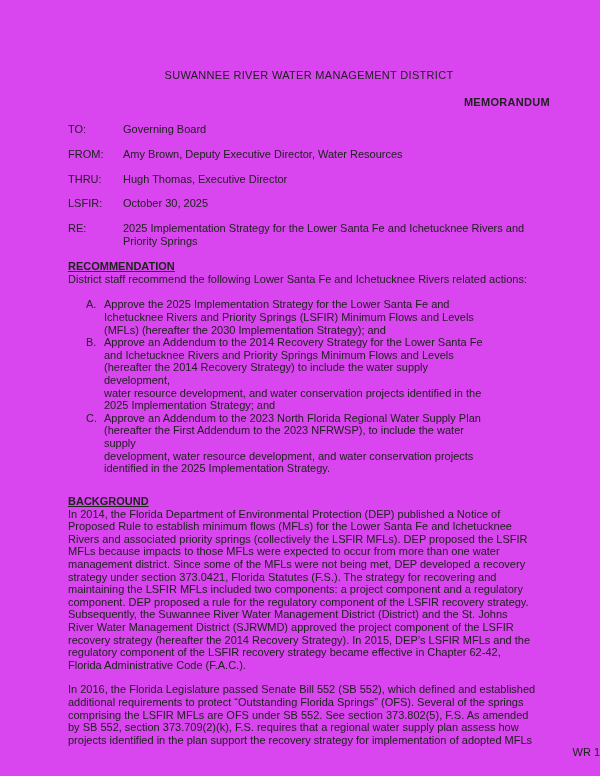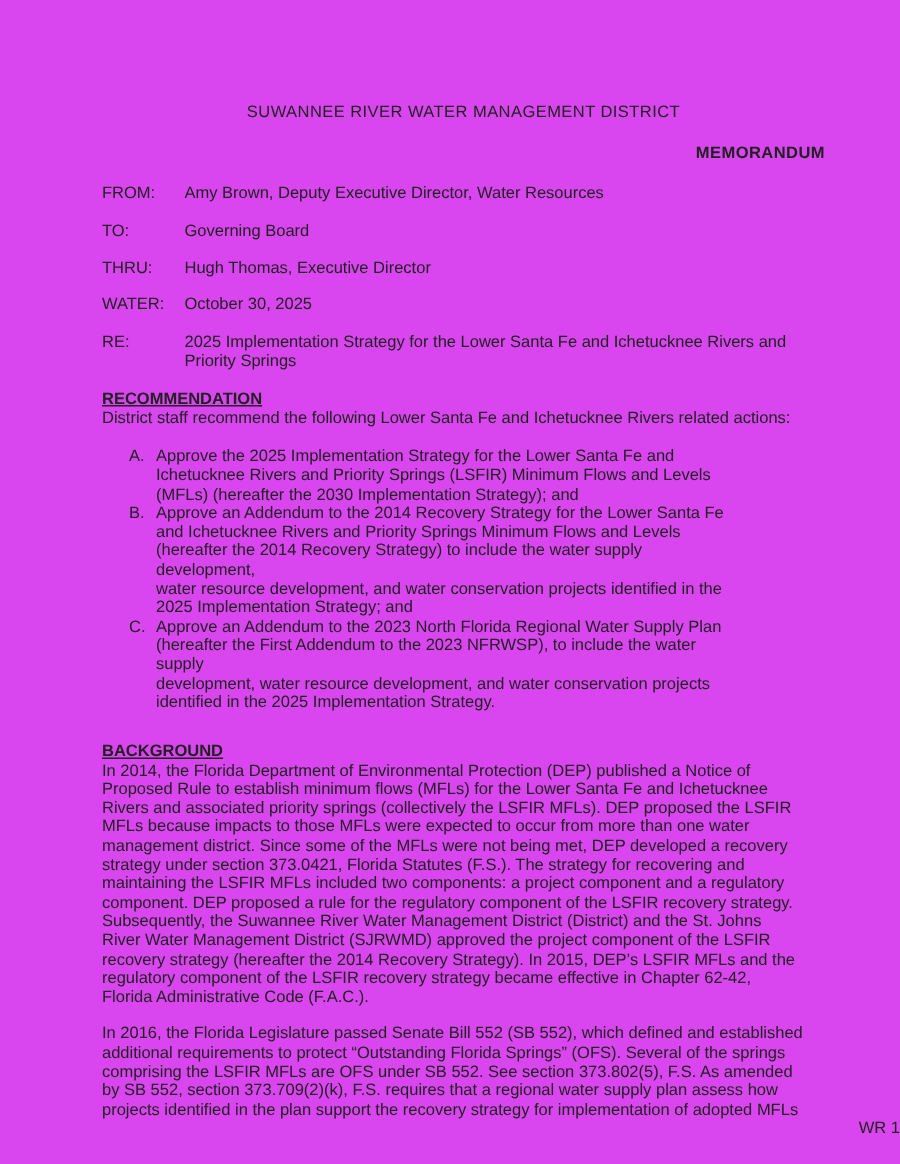--- a/index.html
+++ b/index.html
@@ -95,33 +95,33 @@
 <body>
 
 <div class="page">
   <div class="content">
 
     <div class="org-title">SUWANNEE RIVER WATER MANAGEMENT DISTRICT</div>
     <div class="doc-type">MEMORANDUM</div>
 
     <div class="fields">
       <div class="field-row">
+        <span class="field-label">TO:</span>
+        <span class="field-value">Governing Board</span>
+      </div>
+      <div class="field-row">
         <span class="field-label">FROM:</span>
         <span class="field-value">Amy Brown, Deputy Executive Director, Water Resources</span>
-      </div>
-      <div class="field-row">
-        <span class="field-label">TO:</span>
-        <span class="field-value">Governing Board</span>
       </div>
       <div class="field-row">
         <span class="field-label">THRU:</span>
         <span class="field-value">Hugh Thomas, Executive Director</span>
       </div>
       <div class="field-row">
-        <span class="field-label">WATER:</span>
+        <span class="field-label">LSFIR:</span>
         <span class="field-value">October 30, 2025</span>
       </div>
       <div class="field-row">
         <span class="field-label">RE:</span>
         <span class="field-value">2025 Implementation Strategy for the Lower Santa Fe and Ichetucknee Rivers and
 Priority Springs</span>
       </div>
     </div>
 
     <div class="section-recommendation">

